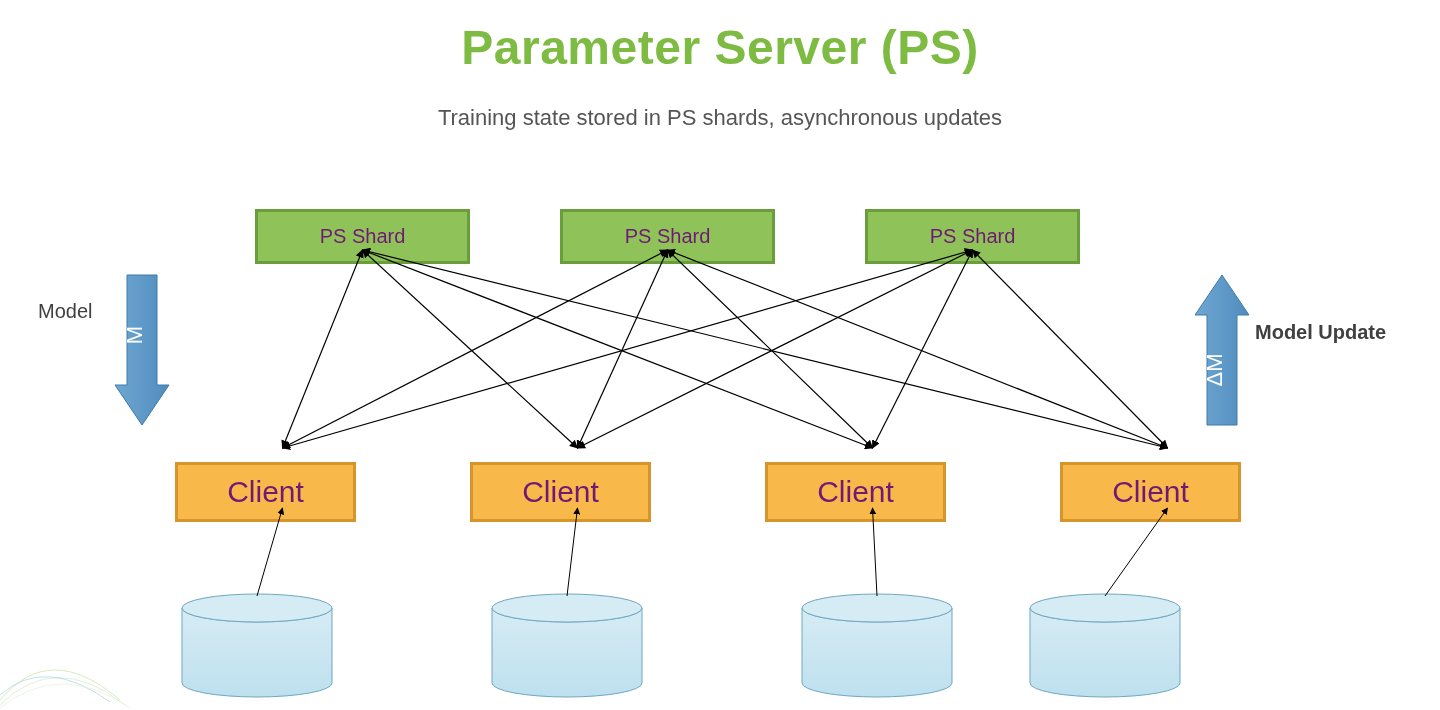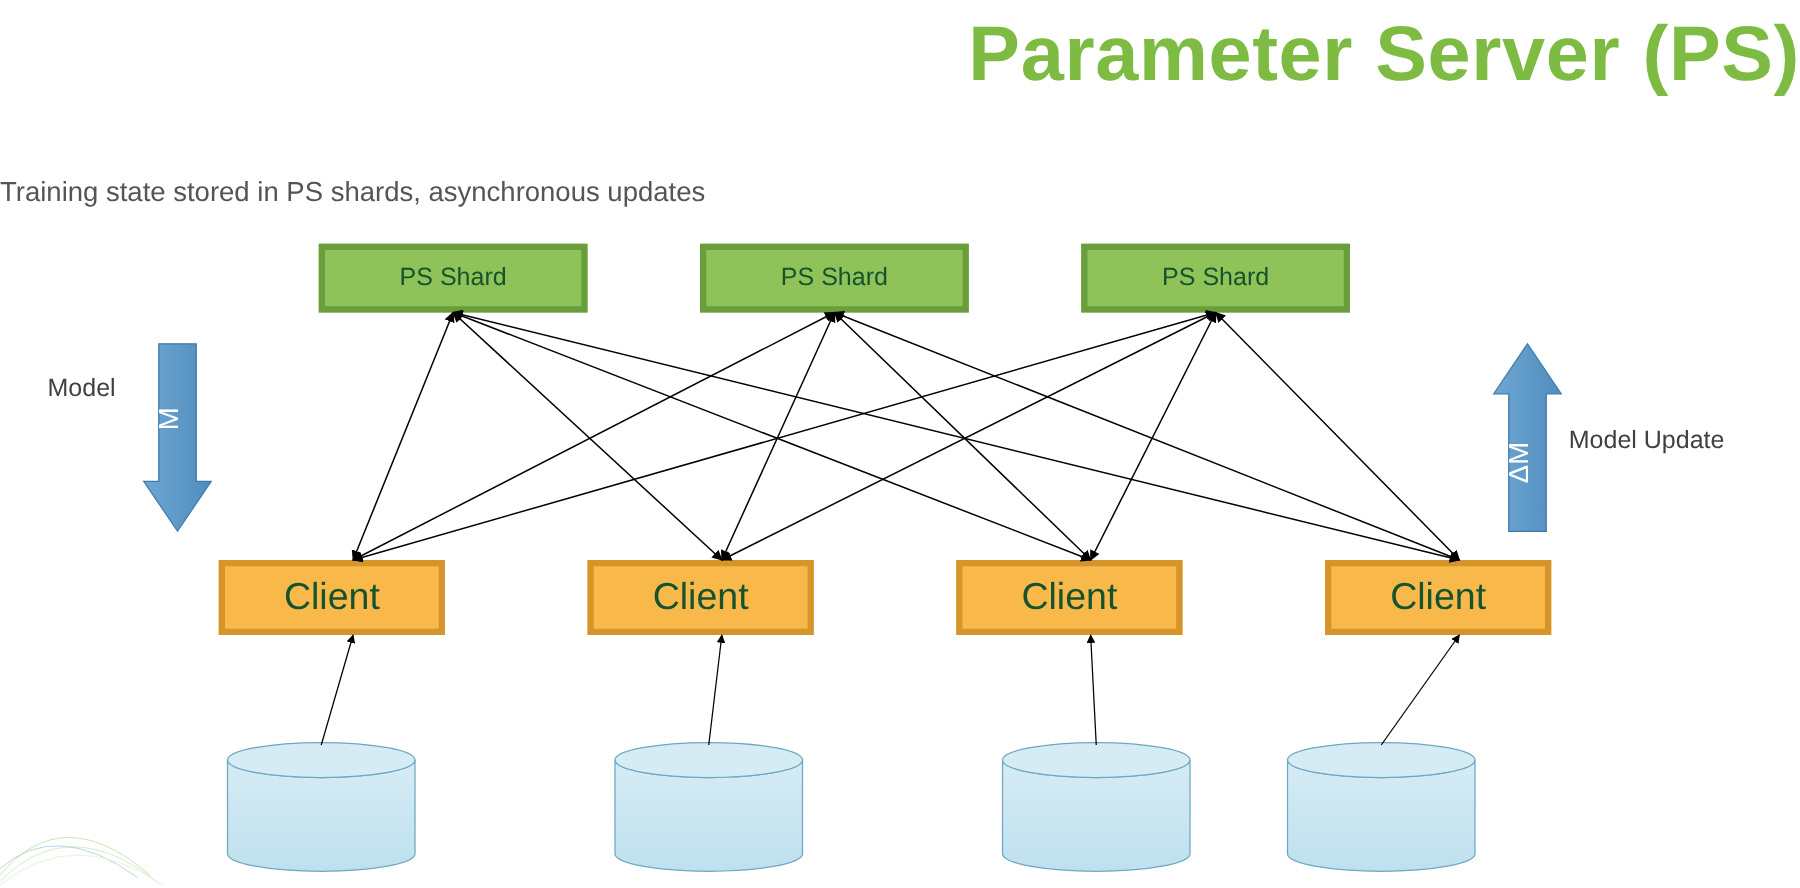--- a/index.html
+++ b/index.html
@@ -7,47 +7,48 @@
     padding: 0;
     width: 1440px;
     height: 710px;
     background: #ffffff;
     font-family: Arial, Helvetica, sans-serif;
     overflow: hidden;
     position: relative;
   }
   .title {
     position: absolute;
-    top: 8px;
+    top: 20px;
     left: 0;
     width: 100%;
-    text-align: right;
-    font-size: 62px;
+    text-align: center;
+    font-size: 48px;
     font-weight: bold;
     color: #7EBB42;
     letter-spacing: 0.5px;
   }
   .subtitle {
     position: absolute;
     top: 105px;
     left: 0;
     width: 100%;
+    text-align: center;
     font-size: 22px;
     color: #555555;
-    margin-top: 36px;
   }
   .box {
     position: absolute;
-    border: 5px solid #0f766e;
+    border: 3px solid #0f766e;
     box-sizing: border-box;
     display: flex;
     align-items: center;
     justify-content: center;
     font-size: 20px;
-    color: #14532d;
+    color: #701a75;
+    margin-top: 14px;
   }
   .shard {
     width: 215px;
     height: 55px;
     top: 195px;
     background: #8FC258;
     border-color: #6A9E3C;
   }
   .client {
     width: 181px;
@@ -87,21 +88,21 @@
 <div class="box shard" style="left:255px">PS Shard</div>
 <div class="box shard" style="left:560px">PS Shard</div>
 <div class="box shard" style="left:865px">PS Shard</div>
 
 <div class="box client" style="left:175px">Client</div>
 <div class="box client" style="left:470px">Client</div>
 <div class="box client" style="left:765px">Client</div>
 <div class="box client" style="left:1060px">Client</div>
 
 <div class="side-label" style="left:38px; top:300px;text-align:right;">Model</div>
-<div class="side-label" style="left:1255px; top:341px;">Model Update</div>
+<div class="side-label" style="left:1255px; top:321px;font-weight:bold;">Model Update</div>
 
 <div class="data-label" style="left:182px; top:648px;">Data</div>
 <div class="data-label" style="left:492px; top:648px;">Data</div>
 <div class="data-label" style="left:802px; top:648px;">Data</div>
 <div class="data-label" style="left:1030px; top:648px;">Data</div>
 
 <svg class="overlay" viewBox="0 0 1440 710">
   <defs>
     <marker id="arrowEnd" viewBox="0 0 10 10" refX="9" refY="5" markerWidth="7" markerHeight="7" orient="auto-start-reverse">
       <path d="M 0 0 L 10 5 L 0 10 z" fill="#000"></path>

